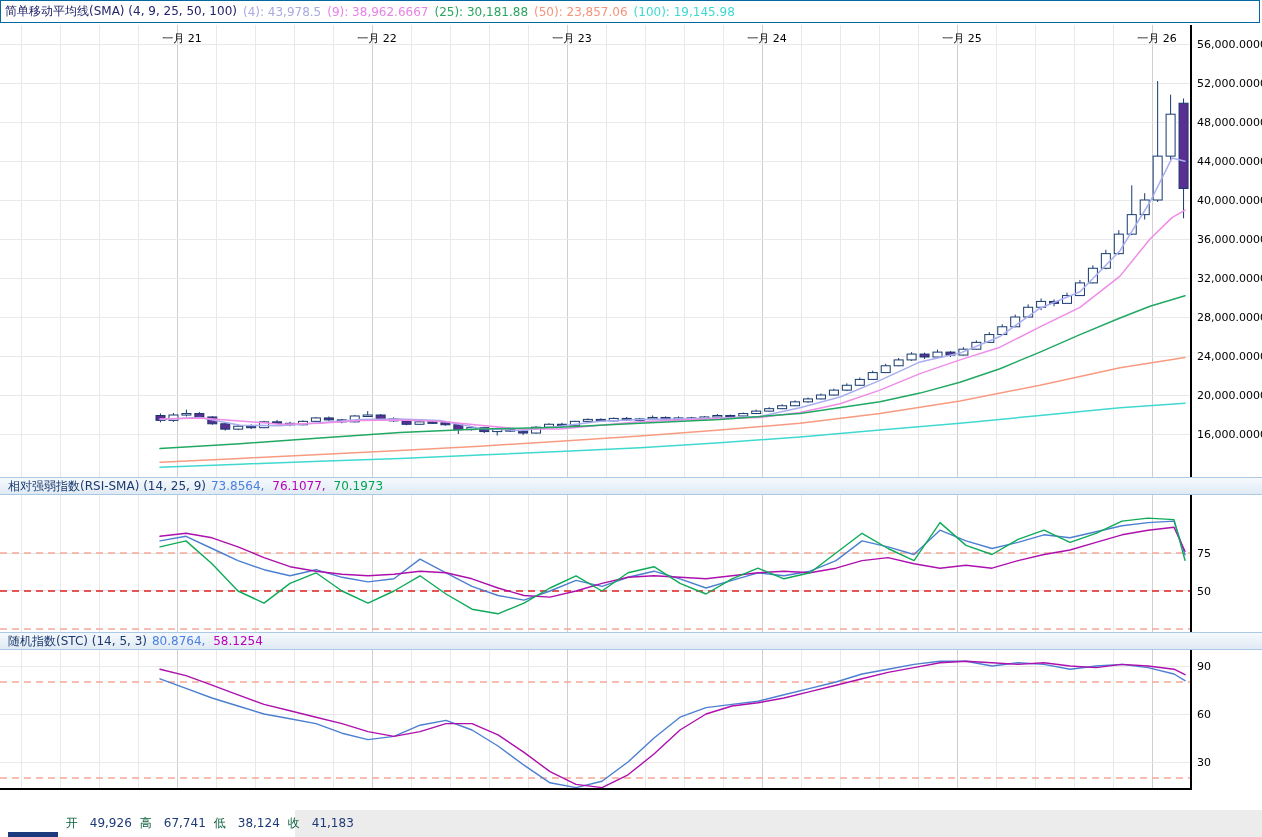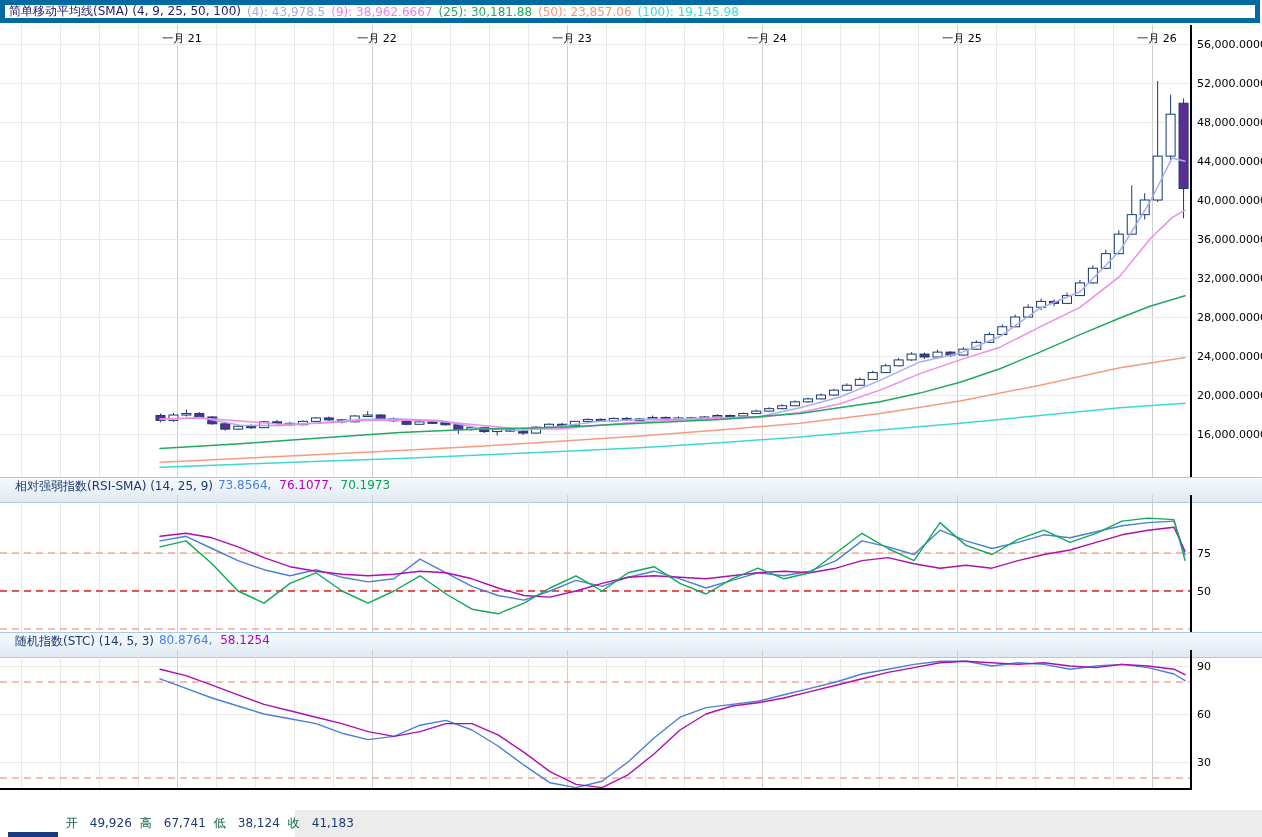--- a/index.html
+++ b/index.html
@@ -1,27 +1,27 @@
 <!DOCTYPE html>
 <html><head>
 <meta charset="utf-8">
 <style>
   html,body{margin:0;padding:0;background:#ffffff;}
   .screen{position:relative;width:1262px;height:837px;background:#ffffff;overflow:hidden;
           font-family:"DejaVu Sans","Liberation Sans",sans-serif;}
   
   .top-header{position:absolute;left:0;top:0;width:1260px;height:23px;background:#ffffff;
-              border:5px solid #0369a1;box-sizing:border-box;display:flex;align-items:center;
+              border:1px solid #0369a1;box-sizing:border-box;display:flex;align-items:center;
               padding-left:4px;font-size:12px;white-space:nowrap;overflow:hidden;}
   .top-header .title{color:#22226b;margin-right:6px;}
   .top-header .seg{margin-right:6px;}
   
-  .panel-header{position:absolute;left:0;width:1262px;height:26px;box-sizing:border-box;
+  .panel-header{position:absolute;left:0;width:1262px;height:18px;box-sizing:border-box;
                 background:linear-gradient(#f5f9fd,#e0eaf4);border-top:1px solid #aac9e4;
-                border-bottom:1px solid #aac9e4;display:flex;padding-left:15px;
+                border-bottom:1px solid #aac9e4;display:flex;align-items:center;padding-left:8px;
                 font-size:12px;white-space:nowrap;}
   .panel-header .ptitle{color:#1c3a6e;margin-right:5px;}
   .panel-header .seg{margin-right:4px;}
   svg{position:absolute;left:0;display:block;}
   
   .status-bar{position:absolute;left:0;top:810px;width:1262px;height:27px;background:#ececec;}
   .status-inner{position:absolute;left:0;top:0;width:295px;height:27px;background:#ffffff;
                 display:flex;align-items:center;font-size:12px;white-space:nowrap;}
   .date-badge{display:inline-block;margin-left:8px;margin-right:8px;padding:7px 6px 2px 6px;
               background:#1a3a7d;color:#f97316;font-weight:bold;font-size:12px;margin-top:40px;}

